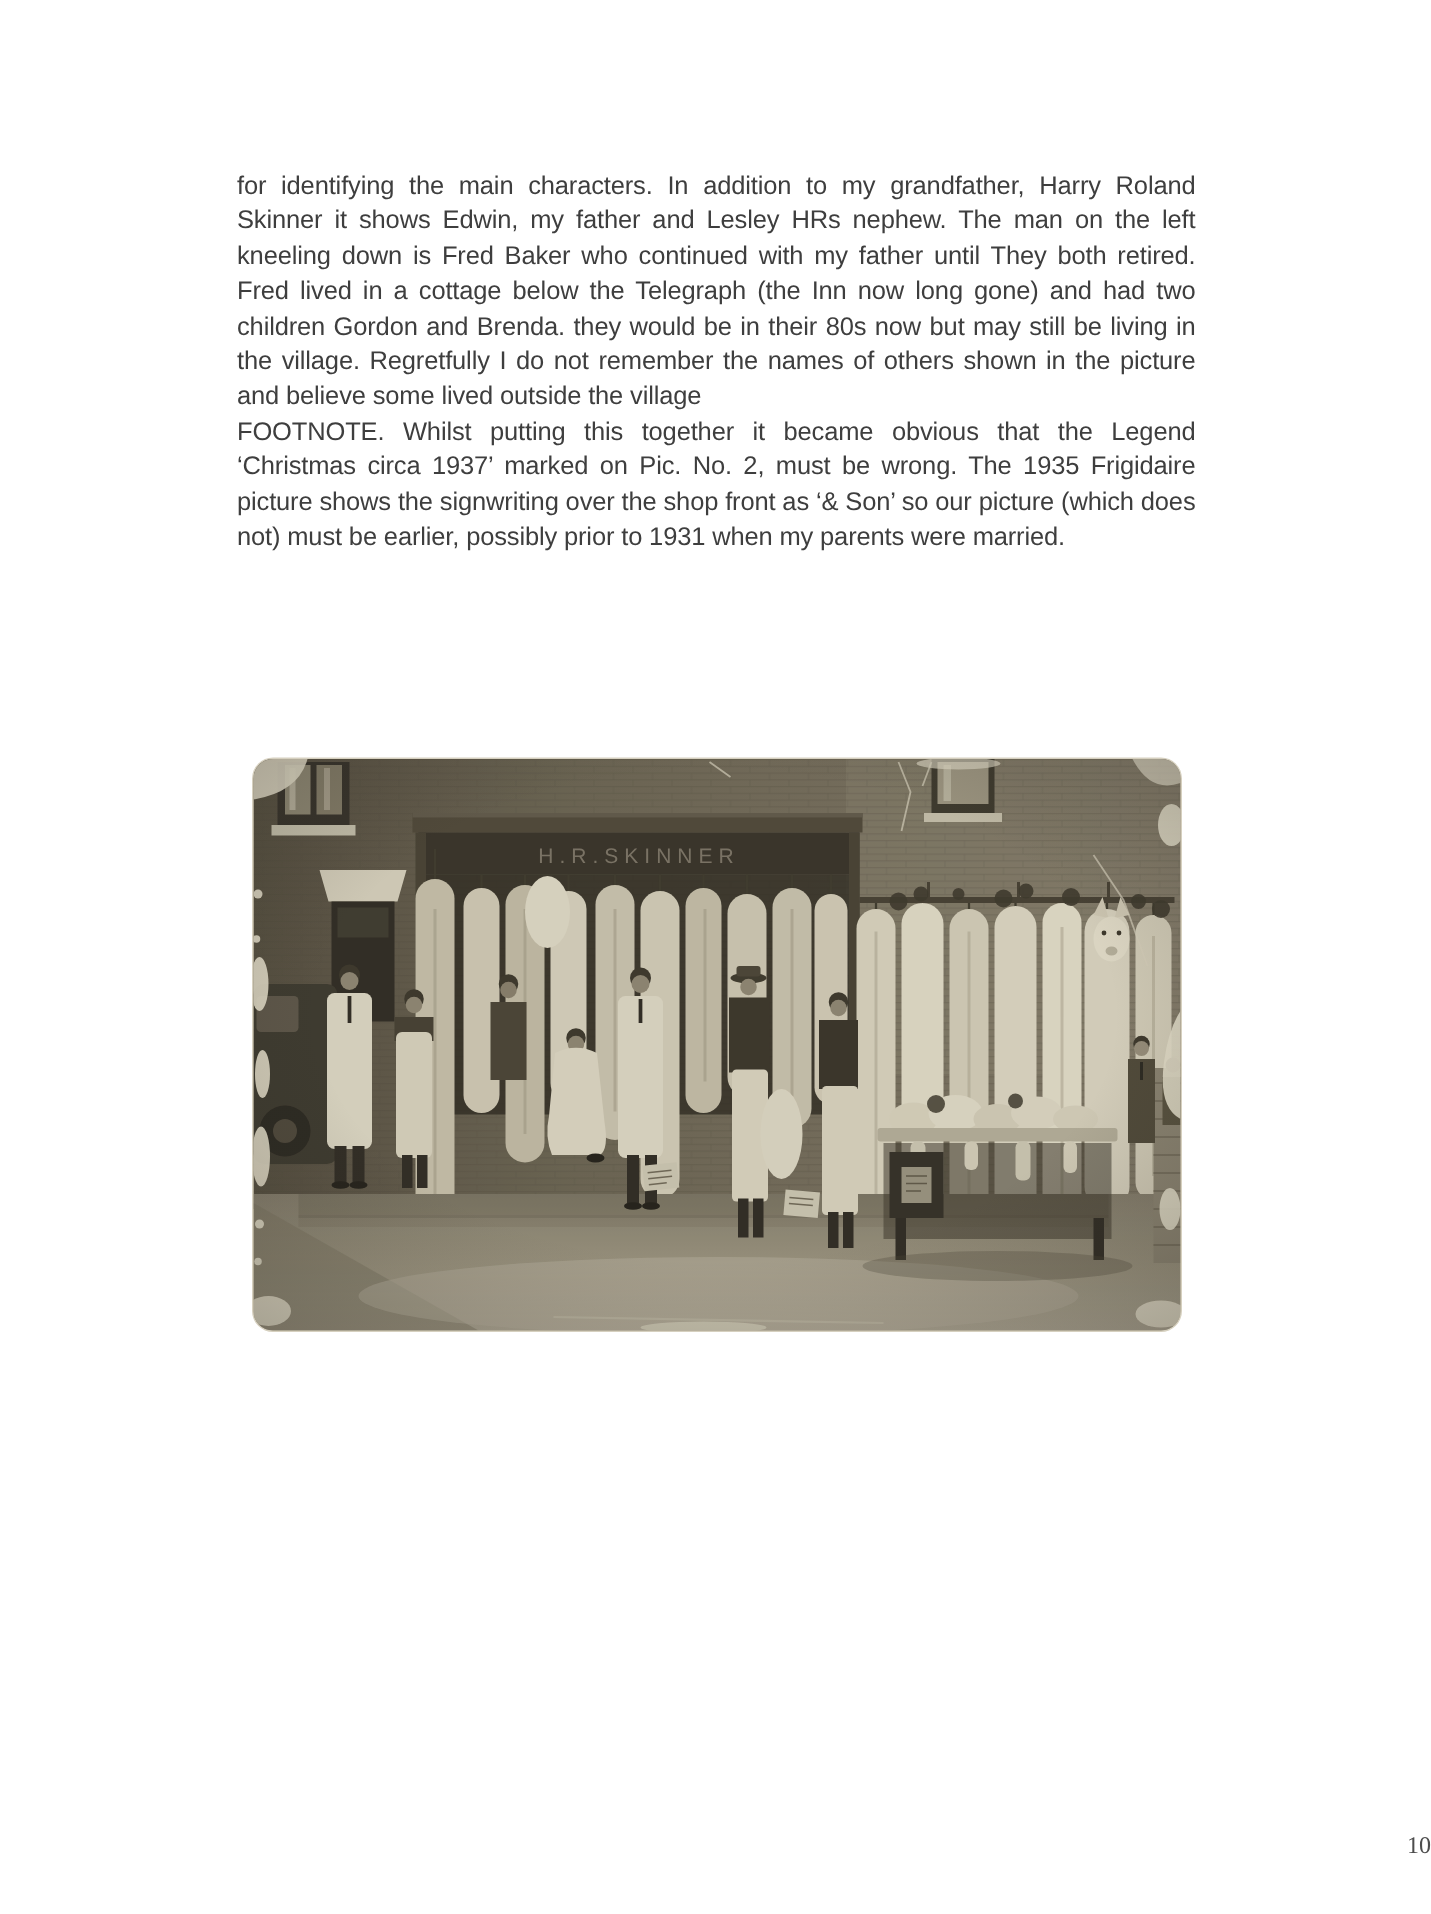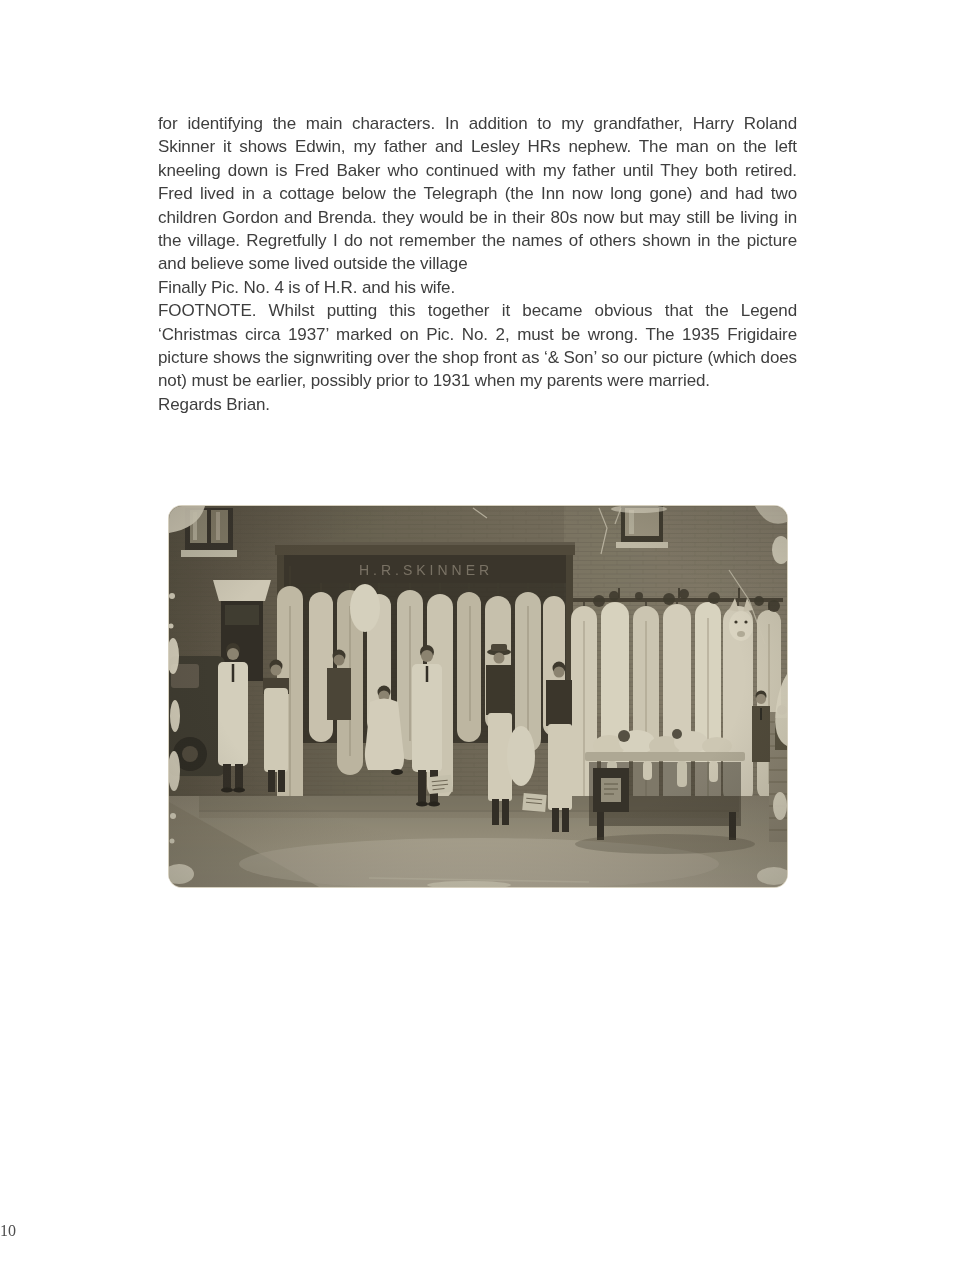--- a/index.html
+++ b/index.html
@@ -31,36 +31,34 @@
     margin: 0;
     border-radius: 13px;
     overflow: hidden;
     box-shadow: 0 0 0 1px #d6d0bf;
     background: #9b947f;
   }
   .photo-frame svg { display: block; }
   .page-number {
     position: absolute;
     left: 0; top: 1222px; width: 954px;
-    text-align: left;
+    text-align: right;
     font-family: "Liberation Serif", serif;
     font-size: 16px;
     color: #4d4d4d;
   }
 </style>
 </head>
 <body>
 
 <div class="page">
 
   <div class="text-block">
     <p>for identifying the main characters. In addition to my grandfather, Harry Roland Skinner it shows Edwin, my father and Lesley HRs nephew. The man on the left kneeling down is Fred Baker who continued with my father until They both retired. Fred lived in a cottage below the Telegraph (the Inn now long gone) and had two children Gordon and Brenda. they would be in their 80s now but may still be living in the village. Regretfully I do not remember the names of others shown in the picture and believe some lived outside the village</p>
-    <p>Finally Pic. No. 4 is of H.R. and his wife.</p>
     <p>FOOTNOTE. Whilst putting this together it became obvious that the Legend ‘Christmas circa 1937’ marked on Pic. No. 2, must be wrong. The 1935 Frigidaire picture shows the signwriting over the shop front as ‘&amp; Son’ so our picture (which does not) must be earlier, possibly prior to 1931 when my parents were married.</p>
-    <p>Regards Brian.</p>
   </div>
 
   <figure class="photo-frame">
     <svg viewBox="0 0 618 381" width="618" height="381" xmlns="http://www.w3.org/2000/svg">
       <defs>
         <linearGradient id="wallg" x1="0" y1="0" x2="1" y2="0">
           <stop offset="0" stop-color="#544d40"></stop>
           <stop offset="0.35" stop-color="#6a6353"></stop>
           <stop offset="1" stop-color="#7e7666"></stop>
         </linearGradient>

